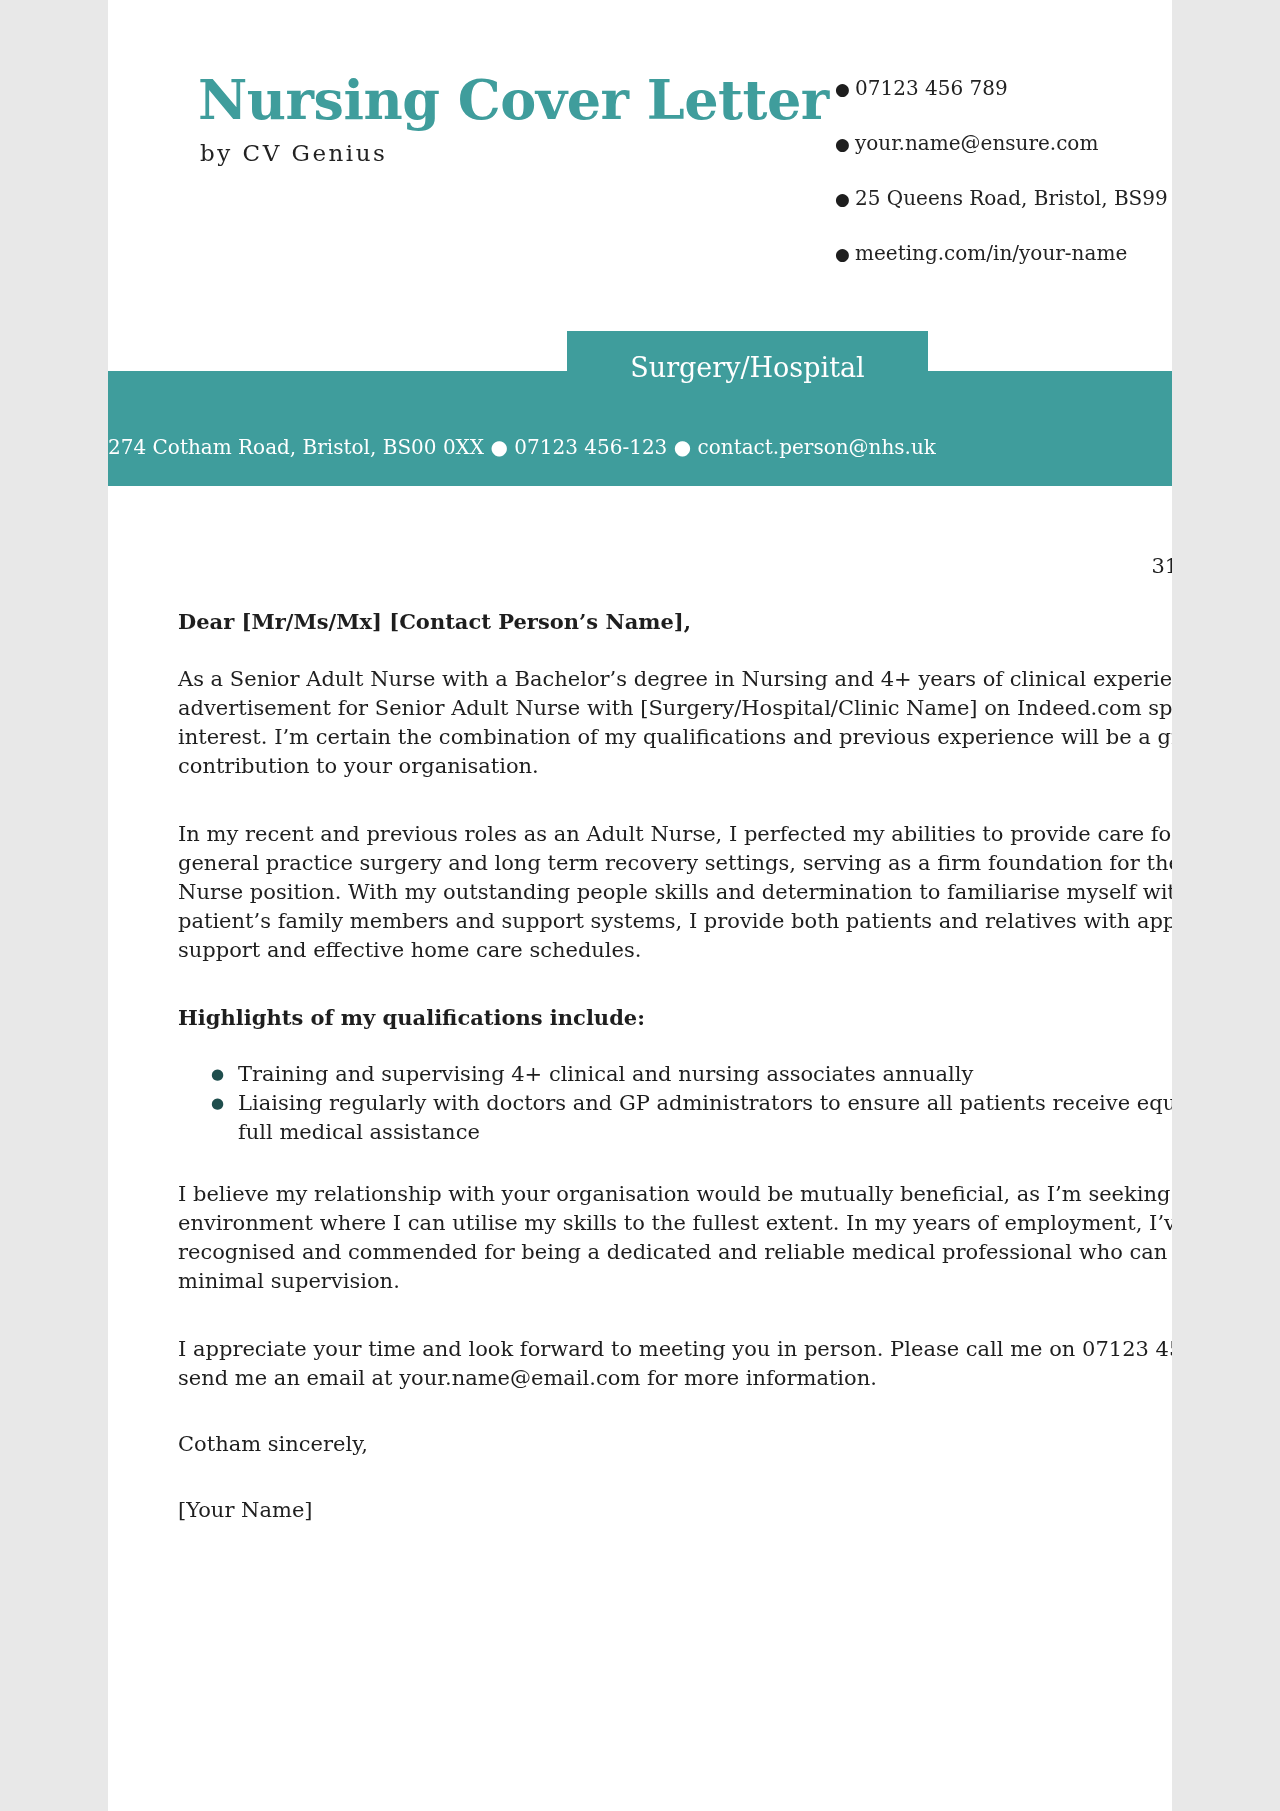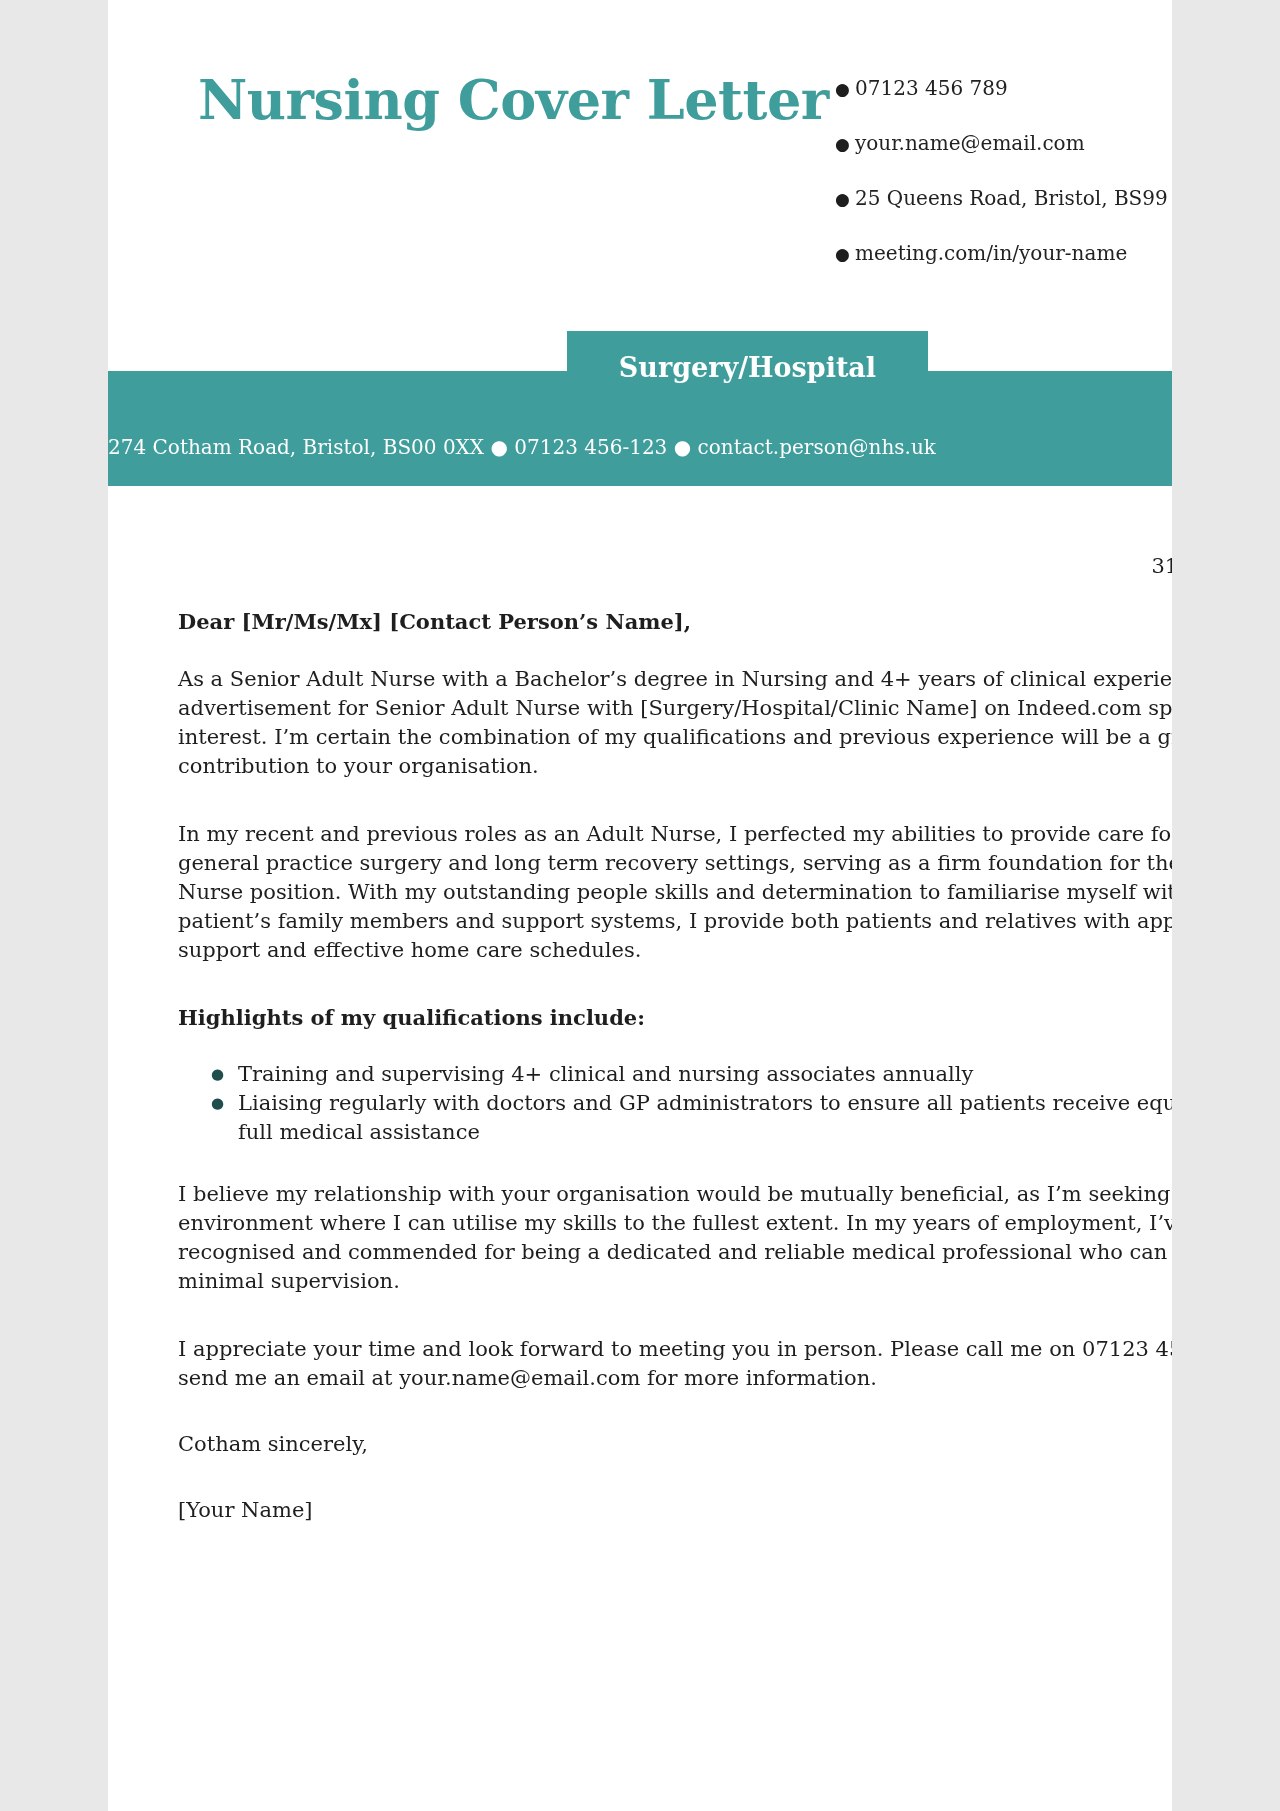--- a/index.html
+++ b/index.html
@@ -76,21 +76,21 @@
   }
   .banner-name {
     position: absolute;
     z-index: 2;
     left: 459px;
     top: 21px;
     width: 361px;
     text-align: center;
     font-size: 27px;
     line-height: 32px;
-    font-weight: bold;
+    font-weight: normal;
     color: #ffffff;
   }
   .banner-details {
     position: absolute;
     z-index: 2;
     left: 0;
     top: 102px;
     width: 100%;
     text-align: left;
     font-size: 20px;
@@ -128,30 +128,31 @@
   .sign-off { margin: 37px 0 0 0; }
   .signature { margin: 37px 0 0 0; }
 </style>
 </head>
 <body>
 
 <div class="page">
 
   <div class="title-block">
     <h1 class="doc-title">Nursing Cover Letter</h1>
+    <div class="doc-subtitle">by CV Genius</div>
   </div>
 
   <ul class="contact-list">
     <li>
       <span class="bullet">●</span>
       <span>07123 456 789</span>
     </li>
     <li>
       <span class="bullet">●</span>
-      <span>your.name@email.com</span>
+      <span>your.name@ensure.com</span>
     </li>
     <li>
       <span class="bullet">●</span>
       <span>25 Queens Road, Bristol, BS99 9ZZ</span>
     </li>
     <li>
       <span class="bullet">●</span>
       <span>meeting.com/in/your-name</span>
     </li>
   </ul>

